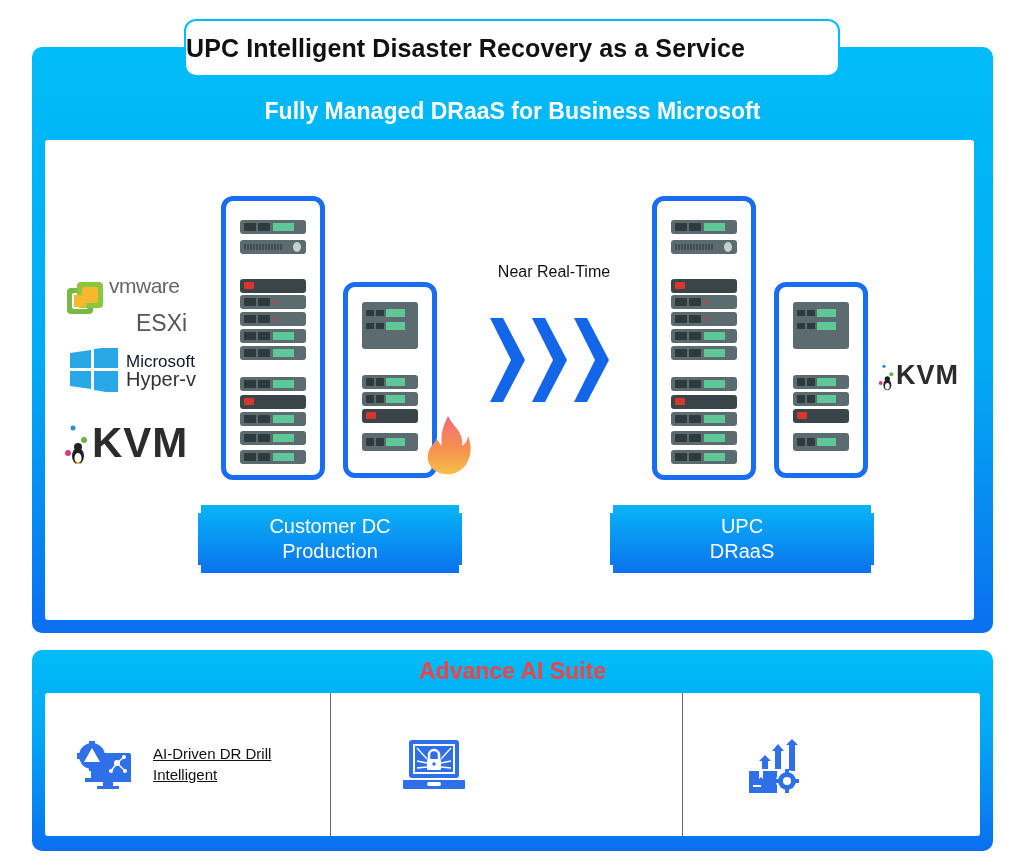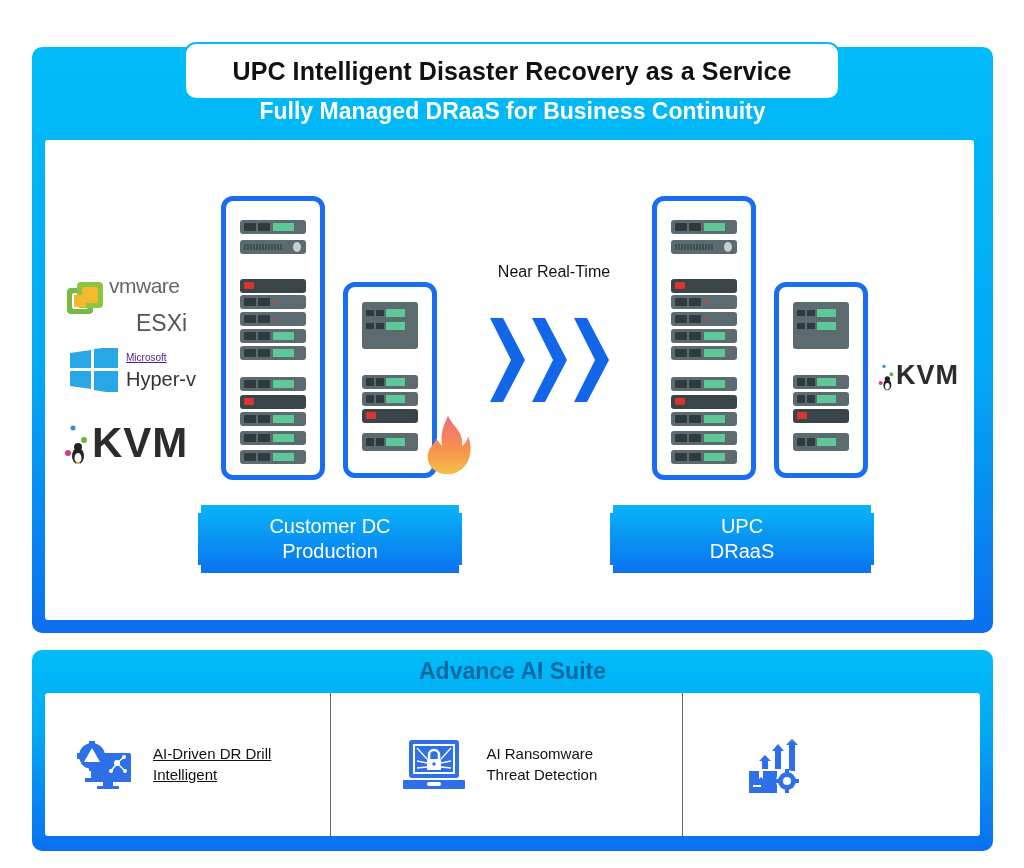--- a/index.html
+++ b/index.html
@@ -1,21 +1,21 @@
 <!DOCTYPE html>
 <html><head>
 <meta charset="utf-8">
 <style>
   html, body { margin:0; padding:0; background:#ffffff; }
   body { width:1024px; height:868px; position:relative; overflow:hidden; font-family:"Liberation Sans", sans-serif; }
 
   .top-panel { position:absolute; left:32px; top:47px; width:961px; height:586px; border-radius:10px;
     background:linear-gradient(180deg,#00bcf8 0%,#03a9f4 55%,#0a6ff0 100%); }
   .title-box { position:absolute; left:184px; top:19px; width:656px; height:58px; background:#fff;
-    border:2px solid #00bcf8; border-radius:12px; box-sizing:border-box; display:flex; align-items:center; justify-content:center; z-index:3;margin-top:23px; }
+    border:2px solid #00bcf8; border-radius:12px; box-sizing:border-box; display:flex; align-items:center; z-index:3; }
   .title-box span { font-size:25px; font-weight:bold; color:#111; letter-spacing:0.1px; }
   .subtitle { position:absolute; left:32px; top:98px; width:961px; text-align:center; font-size:23px; font-weight:bold; color:#fff; z-index:2; }
   .inner-top { position:absolute; left:45px; top:140px; width:929px; height:480px; background:#fff; border-radius:3px; }
 
   .logo { position:absolute; }
   .rack { position:absolute; border:5px solid #1a6cf0; border-radius:12px; background:#fff; box-sizing:border-box; }
   .unit { position:absolute; left:14px; right:14px; height:14px; background:#5b6b70; border-radius:3px; }
   .unit.dark { background:#3a4549; }
   .unit .b { position:absolute; top:3px; width:12px; height:8px; background:#2e3a3e; border-radius:1px; }
   .unit .g { position:absolute; top:3px; height:8px; background:#5fc898; }
@@ -30,35 +30,35 @@
   .chevrons { position:absolute; left:490px; top:318px; }
 
   .tag { position:absolute; height:68px; color:#fff; font-size:20px; line-height:25px; text-align:center;
     display:flex; align-items:center; justify-content:center; flex-direction:column;
     background:linear-gradient(180deg,#08b5f7 0%,#0a72ee 100%);
     clip-path:polygon(0 8px,3px 8px,3px 0,calc(100% - 3px) 0,calc(100% - 3px) 8px,100% 8px,100% calc(100% - 8px),calc(100% - 3px) calc(100% - 8px),calc(100% - 3px) 100%,3px 100%,3px calc(100% - 8px),0 calc(100% - 8px));
     border-radius:3px; }
 
   .bottom-panel { position:absolute; left:32px; top:650px; width:961px; height:201px; border-radius:10px;
     background:linear-gradient(180deg,#00bcf8 0%,#03a9f4 40%,#0a6ff0 100%); }
-  .ai-title { position:absolute; left:32px; top:658px; width:961px; text-align:center; font-size:23px; font-weight:bold; color:#0369a1; }
+  .ai-title { position:absolute; left:32px; top:658px; width:961px; text-align:center; font-size:23px; font-weight:bold; color:#ef4444; }
   .inner-bottom { position:absolute; left:45px; top:693px; width:935px; height:143px; background:#fff; border-radius:3px; display:flex; }
   .ai-cell { position:relative; height:100%; display:flex; align-items:center; }
   .ai-cell + .ai-cell { border-left:1.5px solid #666; }
   .ai-label { font-size:15px; color:#111; line-height:21px; }
 </style>
 </head>
 <body>
 
 <div class="title-box">
   <span>UPC Intelligent Disaster Recovery as a Service</span>
 </div>
 
 <div class="top-panel"></div>
-<div class="subtitle">Fully Managed DRaaS for Business Continuity</div>
+<div class="subtitle">Fully Managed DRaaS for Business Microsoft</div>
 <div class="inner-top"></div>
 
 <div class="logo" style="left:64px;top:276px;width:140px;height:46px;">
   <svg width="42" height="42" viewBox="0 0 42 42" style="position:absolute;left:0;top:2px">
     <rect x="3" y="10" width="26" height="26" rx="4" fill="#78b845"></rect>
     <rect x="8" y="15" width="16" height="16" rx="2" fill="#fff"></rect>
     <rect x="13" y="4" width="26" height="26" rx="4" fill="#8cc63f"></rect>
     <rect x="18" y="9" width="16" height="16" rx="2" fill="#f5b82e"></rect>
     <rect x="10" y="17" width="12" height="12" fill="#f5b82e"></rect>
   </svg>
@@ -66,21 +66,21 @@
   <span style="position:absolute;left:72px;top:34px;font-size:23px;color:#555;">ESXi</span>
 </div>
 
 <div class="logo" style="left:70px;top:346px;width:140px;height:48px;">
   <svg width="48" height="44" viewBox="0 0 48 44" style="position:absolute;left:0;top:2px">
     <polygon points="0,5 21,2 21,20 0,20" fill="#29a8e8"></polygon>
     <polygon points="24,1 48,-2 48,20 24,20" fill="#29a8e8"></polygon>
     <polygon points="0,23 21,23 21,41 0,38" fill="#29a8e8"></polygon>
     <polygon points="24,23 48,23 48,46 24,42" fill="#29a8e8"></polygon>
   </svg>
-  <span style="position:absolute;left:56px;top:6px;font-size:10px;color:#4c1d95;text-decoration:underline;">Microsoft</span>
+  <span style="position:absolute;left:56px;top:6px;font-size:17px;color:#0f172a;">Microsoft</span>
   <span style="position:absolute;left:56px;top:22px;font-size:20px;color:#333;">Hyper-v</span>
 </div>
 
 <div class="logo" style="left:64px;top:420px;width:140px;height:46px;">
   <svg width="30" height="44" viewBox="0 0 30 44" style="position:absolute;left:0;top:2px">
     <circle cx="9" cy="6" r="2.5" fill="#2a8fd8"></circle>
     <circle cx="20" cy="18" r="3" fill="#6bb33a"></circle>
     <ellipse cx="14" cy="34" rx="6" ry="8" fill="#222"></ellipse>
     <ellipse cx="14" cy="36" rx="3.5" ry="5" fill="#fff"></ellipse>
     <circle cx="14" cy="25" r="4" fill="#222"></circle>
@@ -347,24 +347,20 @@
       <circle cx="31" cy="25" r="1.7" fill="#2f6fe8"></circle>
       <g stroke="#fff" stroke-width="1.3" fill="none">
           <line x1="14" y1="9" x2="24" y2="20"></line>
           <line x1="48" y1="9" x2="38" y2="20"></line>
           <line x1="14" y1="22" x2="24" y2="24"></line>
           <line x1="48" y1="22" x2="38" y2="24"></line>
           <line x1="14" y1="29" x2="24" y2="28"></line>
           <line x1="48" y1="29" x2="38" y2="28"></line>
         </g>
     </svg>
-    <div class="ai-label" style="position:absolute;left:155px;top:50px;">
-      <div>AI Ransomware</div>
-      <div>Threat Detection</div>
-    </div>
   </div>
   <div class="ai-cell" style="width:298px;">
     <svg width="52" height="56" viewBox="0 0 52 56" style="position:absolute;left:66px;top:46px;">
       <g fill="#2f6fe8">
         <polygon points="10,22 16,16 22,22 19,22 19,30 13,30 13,22"></polygon>
         <polygon points="23,12 29,5 35,12 32,12 32,30 26,30 26,12"></polygon>
         <polygon points="37,6 43,0 49,6 46,6 46,32 40,32 40,6"></polygon>
         <rect x="0" y="32" width="28" height="22"></rect>
       </g>
       <rect x="4" y="46" width="8" height="2" fill="#fff"></rect>

